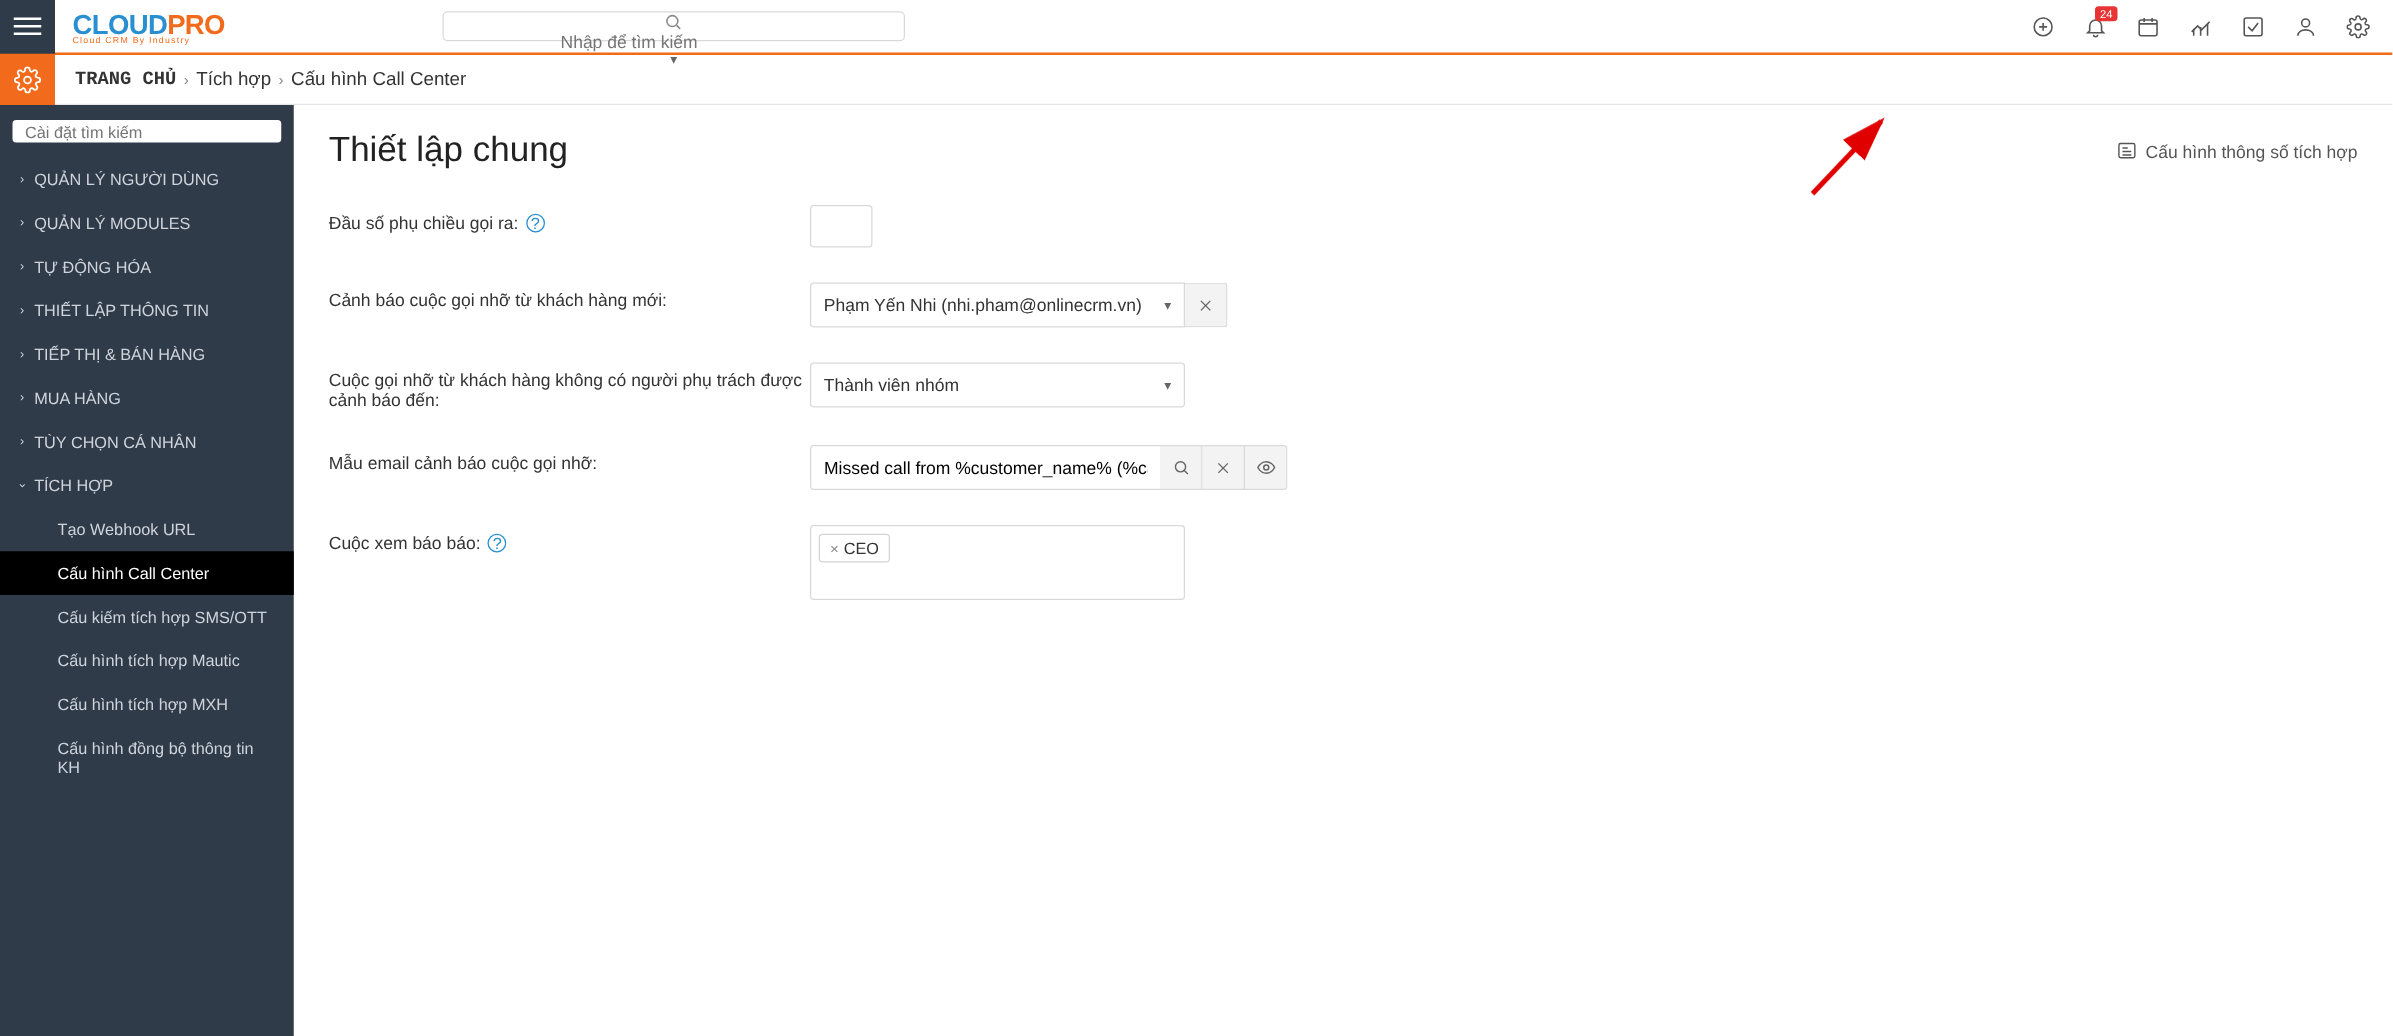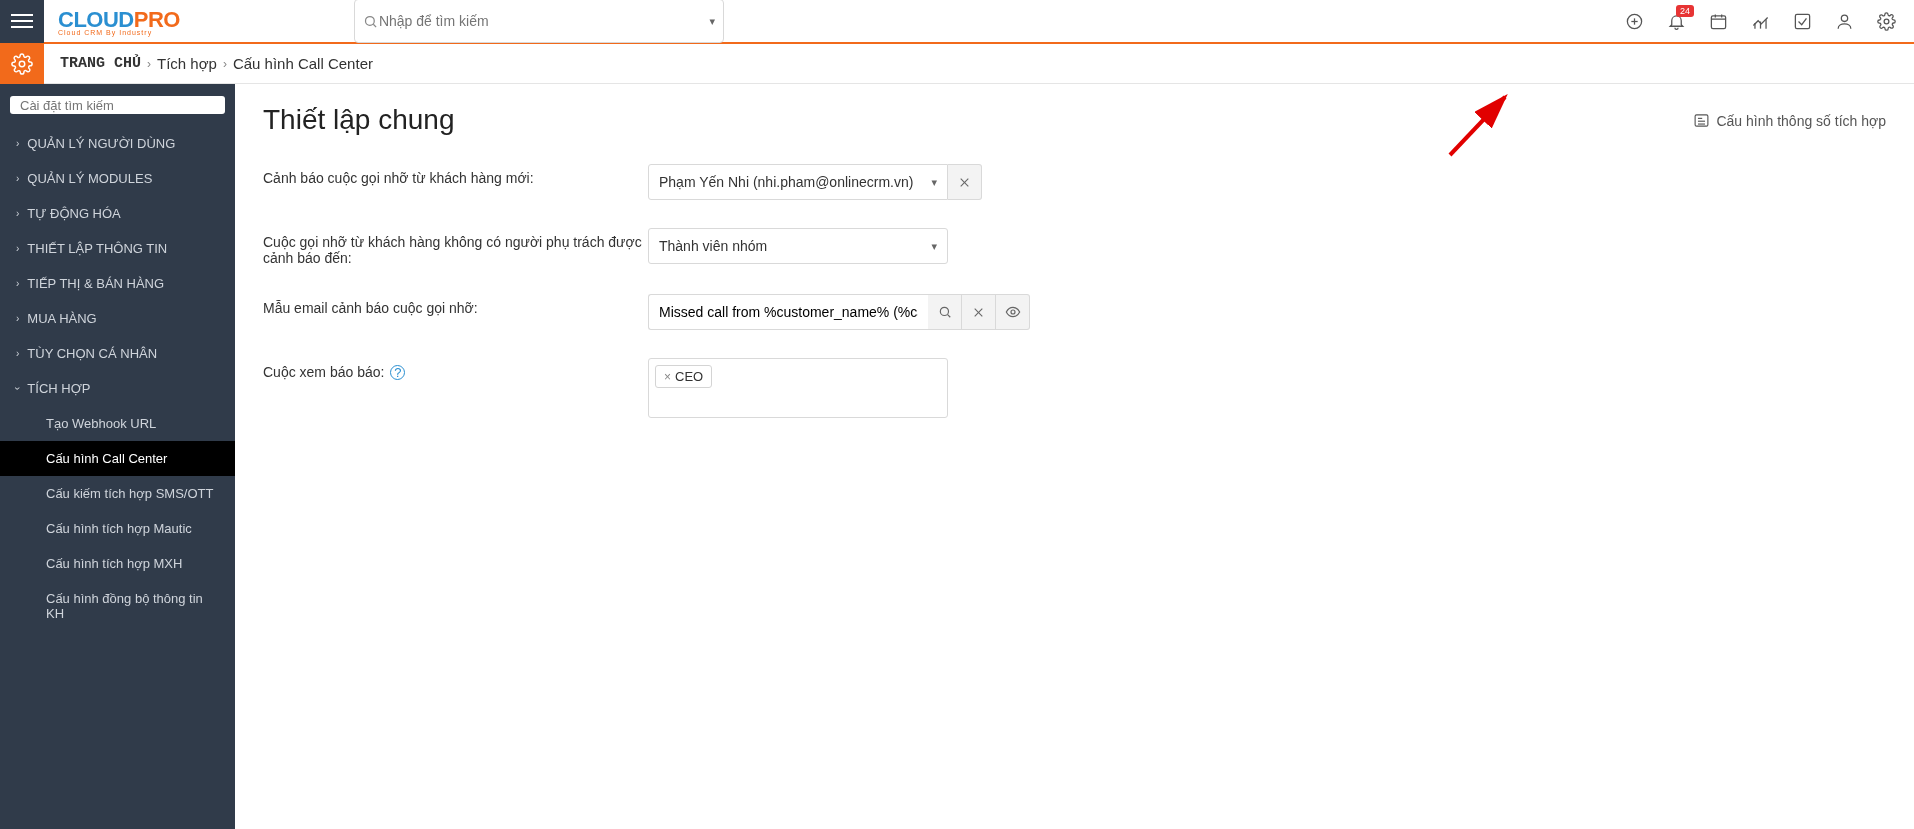--- a/index.html
+++ b/index.html
@@ -10,21 +10,21 @@
   .topbar { height: 44px; display: flex; align-items: center; border-bottom: 2px solid #f26a1b; padding: 0 10px 0 0; }
   .hamburger { width: 44px; height: 44px; display: flex; align-items: center; justify-content: center; background: #303b4a; cursor: pointer; }
   .hamburger span { width: 22px; height: 2px; background: #fff; position: relative; }
   .hamburger span::before, .hamburger span::after { content: ""; position: absolute; left: 0; width: 22px; height: 2px; background: #fff; }
   .hamburger span::before { top: -6px; }
   .hamburger span::after { top: 6px; }
   .logo { padding: 0 14px; }
   .logo-cloud { font-size: 22px; font-weight: 700; color: #2a8fd1; letter-spacing: -0.5px;}
   .logo-pro   { font-size: 22px; font-weight: 700; color: #f26a1b; letter-spacing: -0.5px;}
   .logo-sub   { display:block; font-size: 7px; color:#f26a1b; letter-spacing: 1px; margin-top:-4px;}
-  .search-wrap { margin-left: 160px; width: 370px; height: 44px; border: 1px solid #d9d9d9; border-radius: 4px; display: flex; align-items: center; padding: 0 8px; color: #888; }
+  .search-wrap { margin-left: 160px; width: 370px; height: 24px; border: 1px solid #d9d9d9; border-radius: 4px; display: flex; align-items: center; padding: 0 8px; color: #888; flex-direction: column; }
   .search-wrap input { flex: 1; border: none; outline: none; font-size: 14px; background: transparent; }
   .icon { width: 16px; height: 16px; display:inline-flex; align-items:center; justify-content:center; }
   .topbar-right { margin-left: auto; display: flex; align-items: center; gap: 22px; padding-right: 8px; }
   .tb-icon { width:20px; height:20px; color:#555; position:relative; cursor:pointer; display:flex; align-items:center; justify-content:center; }
   .badge { position:absolute; top:-6px; right:-8px; background:#e73434; color:#fff; font-size:9px; padding:1px 4px; border-radius:3px; }
 
   
   .row2 { height: 40px; display:flex; align-items:center; border-bottom:1px solid #e5e5e5; }
   .gear-square { width:44px; height:40px; background:#f26a1b; display:flex; align-items:center; justify-content:center; color:#fff; }
   .breadcrumb { padding-left: 16px; font-size:15px; color:#333; display:flex; align-items:center; gap:6px;}
@@ -215,20 +215,29 @@
               <rect x="3" y="4" width="18" height="16" rx="2"></rect>
               <line x1="7" y1="9" x2="13" y2="9"></line>
               <line x1="7" y1="13" x2="17" y2="13"></line>
               <line x1="7" y1="17" x2="17" y2="17"></line>
             </svg>
         </span>
         <span>Cấu hình thông số tích hợp</span>
       </div>
     </div>
 
+    <div class="form-row">
+      <div class="form-label">
+        <span>Đầu số phụ chiều gọi ra:</span>
+        <span class="help">?</span>
+      </div>
+      <div class="form-control-area">
+        <input class="tiny-input" style="">
+      </div>
+    </div>
 
     <div class="form-row">
       <div class="form-label">Cảnh báo cuộc gọi nhỡ từ khách hàng mới:</div>
       <div class="form-control-area select-combo">
         <div class="select-box">
           <span>Phạm Yến Nhi (nhi.pham@onlinecrm.vn)</span>
           <span class="caret-down">▾</span>
         </div>
         <div class="side-btn">
           <svg viewBox="0 0 24 24" width="13" height="13" stroke="#666" stroke-width="2">

